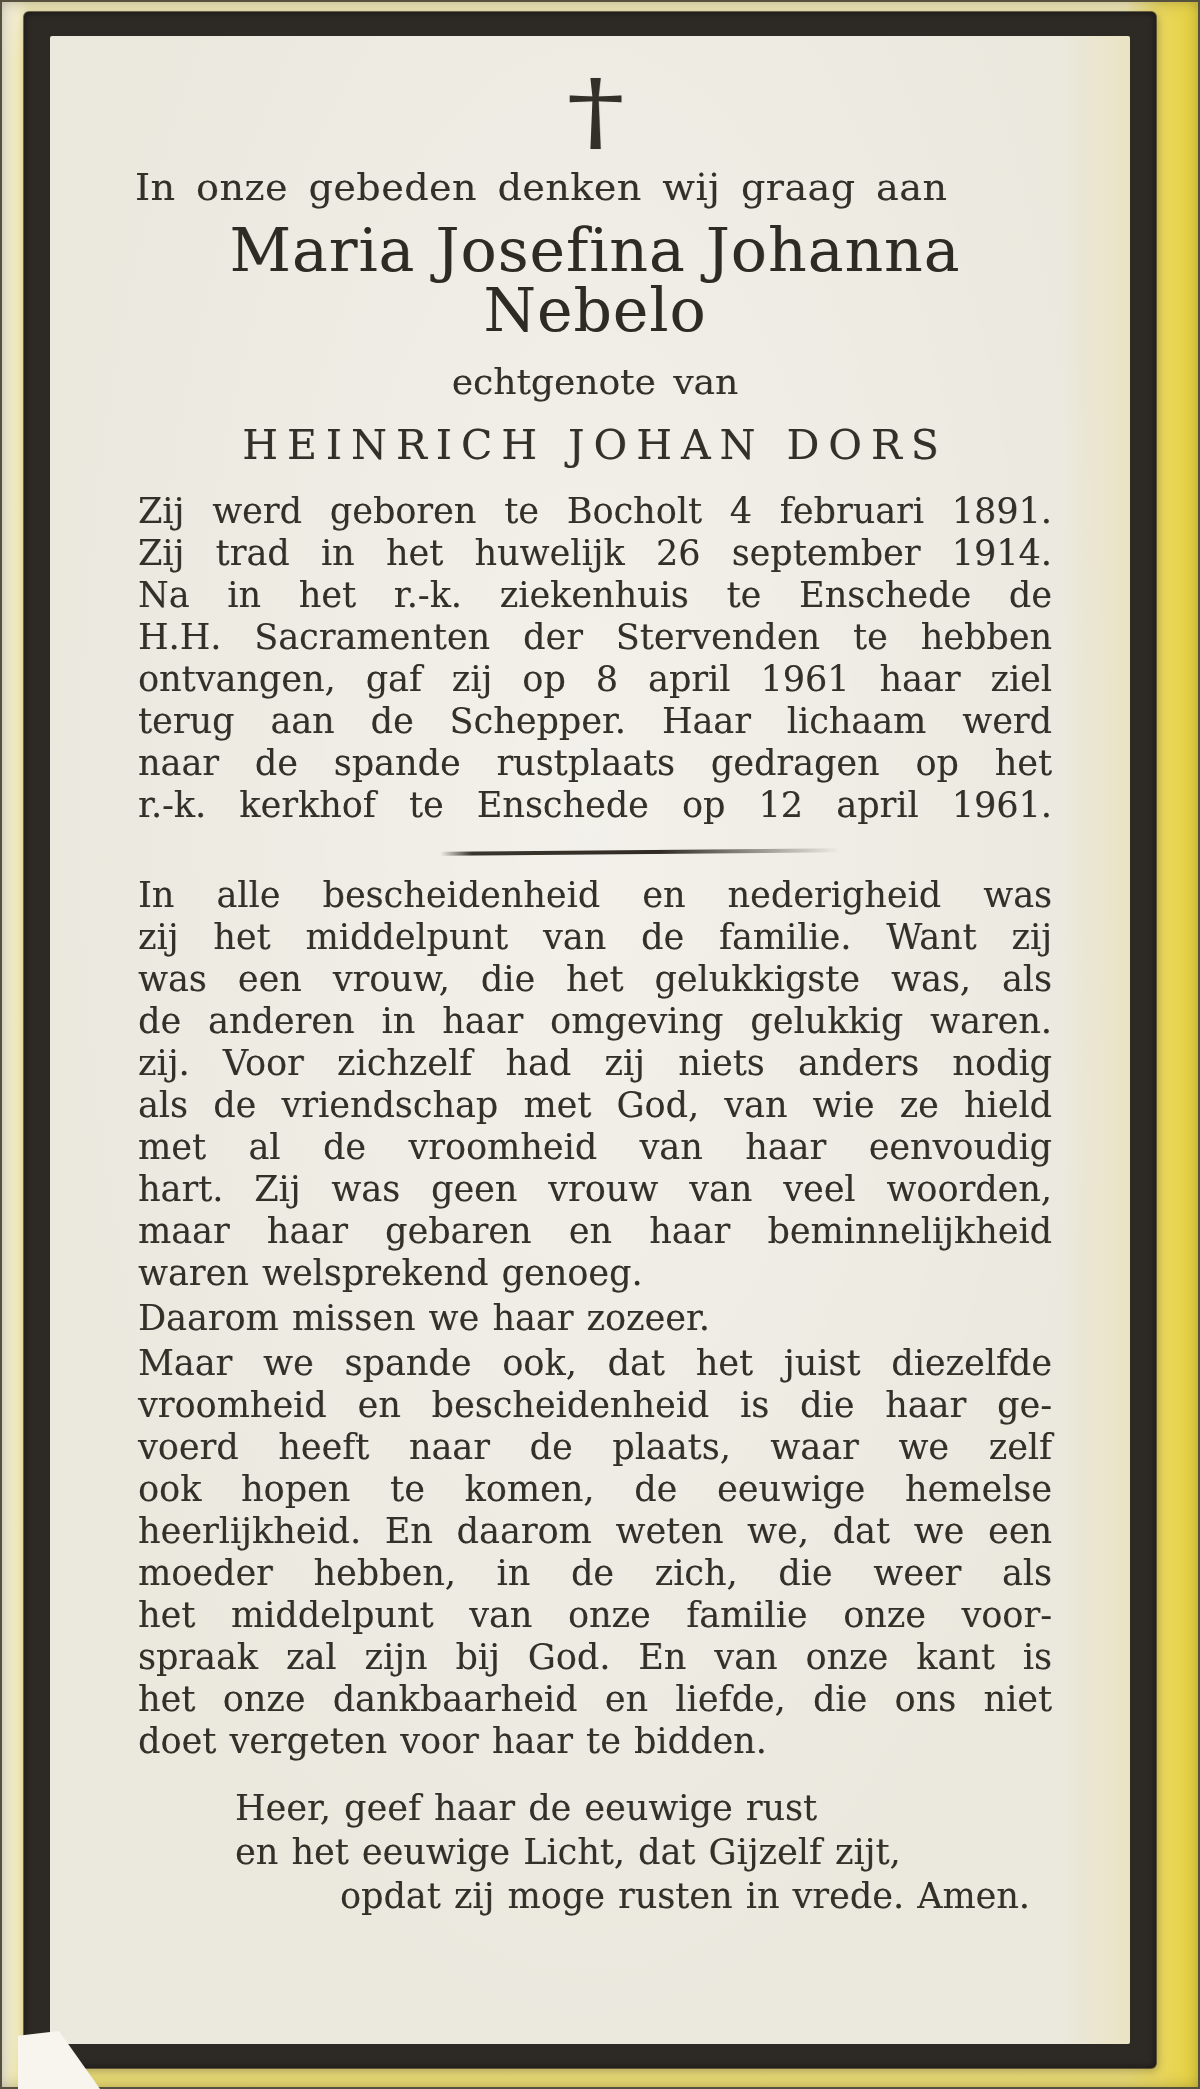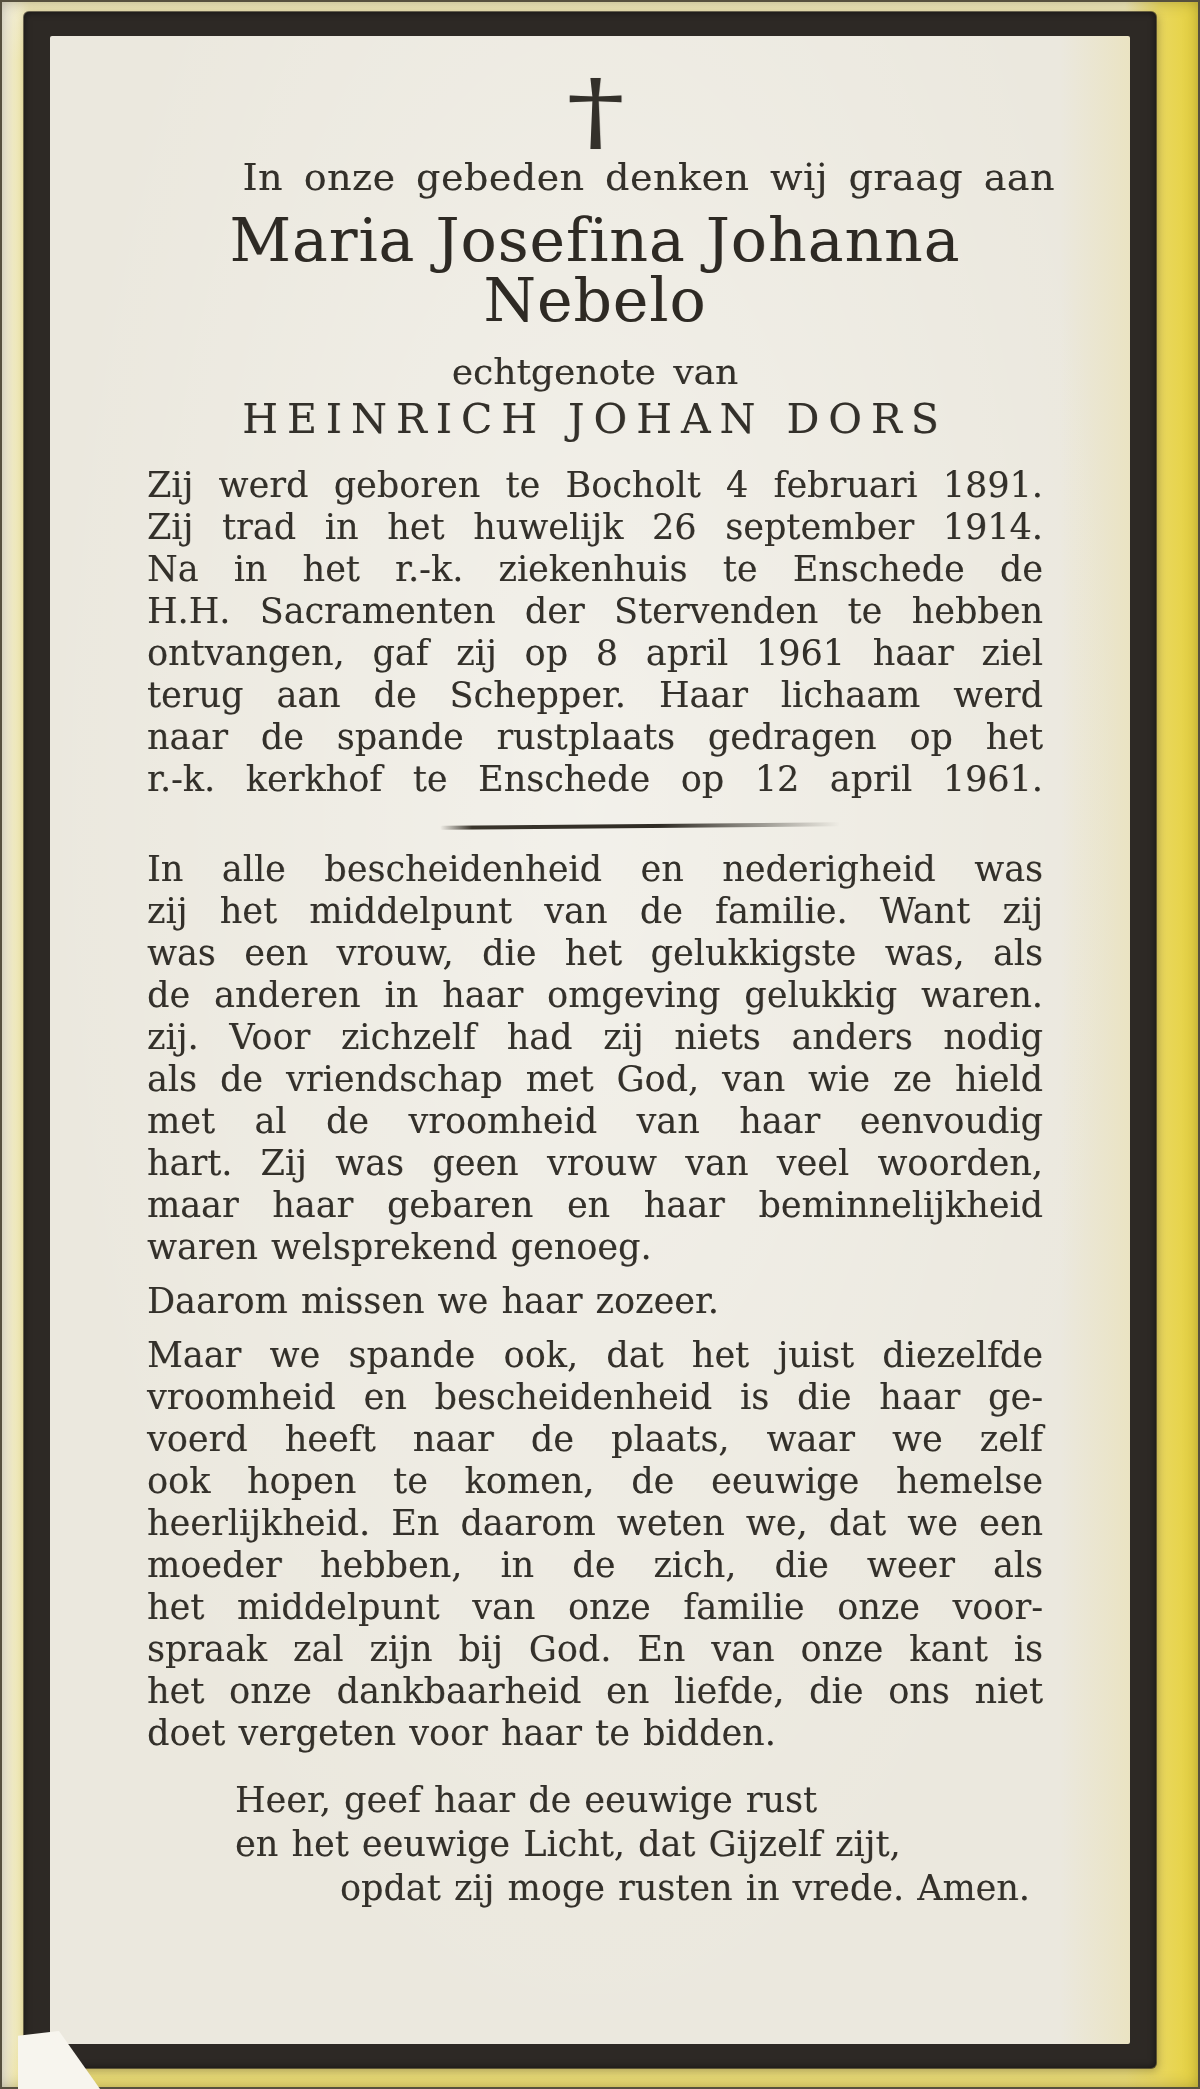--- a/index.html
+++ b/index.html
@@ -44,21 +44,22 @@
 
   .cross {
     text-align: center;
     margin-top: 14px;
     font-size: 86px;
     line-height: 1;
   }
   .cross span { display: inline-block; transform: scaleX(1.35); }
 
   .intro {
-    text-align: right;
+    text-align: left;
+    margin-top: 10px;
     font-size: 38px;
     line-height: 46px;
     word-spacing: 8px;
     letter-spacing: 0.5px;
   }
 
   .name {
     text-align: center;
     margin: 10px 0 0 0;
     font-size: 60px;
@@ -71,27 +72,27 @@
   .relation {
     text-align: center;
     margin-top: 20px;
     font-size: 36px;
     line-height: 44px;
     word-spacing: 6px;
   }
 
   .spouse {
     text-align: center;
-    margin-top: 0;
+    margin-top: 16px;
     font-size: 41px;
     line-height: 50px;
     letter-spacing: 9px;
   }
 
-  .para { margin: 12px; }
+  .para { margin: 3px; }
   .bio { margin-top: 20px; }
 
   .line {
     font-size: 35px;
     line-height: 42px;
     text-align: justify;
     text-align-last: justify;
     word-spacing: 2px;
   }
   .para .line:last-child { text-align-last: left; }

